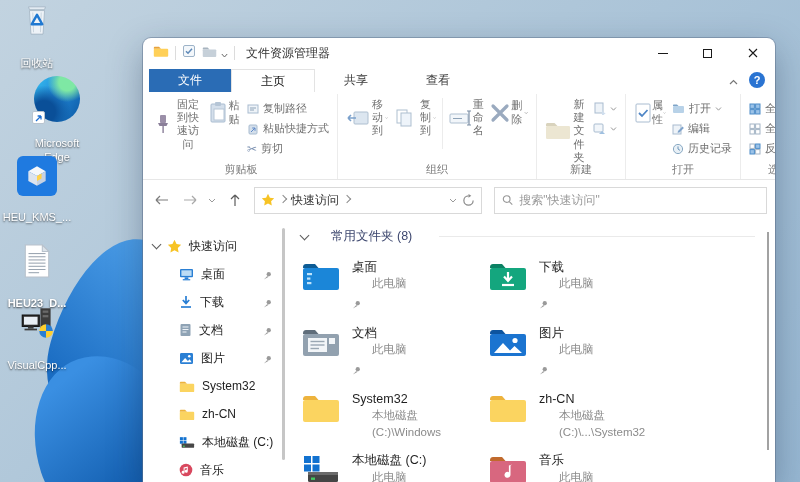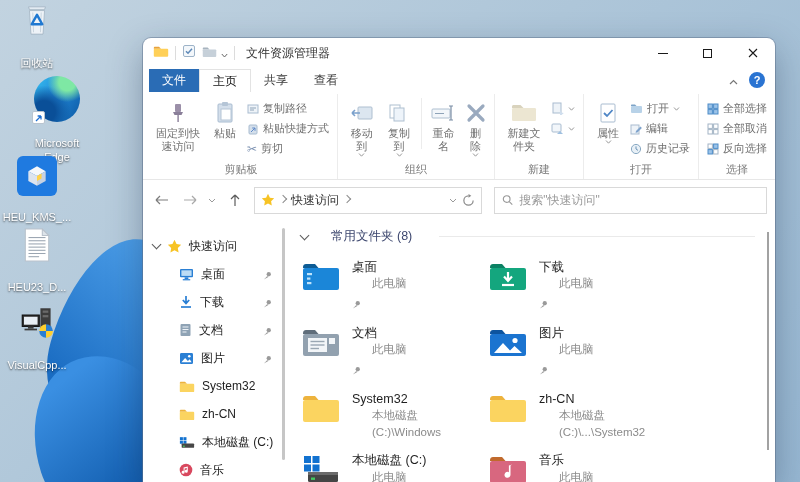--- a/index.html
+++ b/index.html
@@ -42,38 +42,38 @@
   .titlebar { height:30px; flex:none; display:flex; align-items:center; padding-left:10px; }
   .tb-sep { width:1px; height:14px; background:#dcdcdc; margin:0 6px; }
   .tb-title { font-size:12px; color:#333; margin-left:5px; }
   .tb-controls { margin-left:auto; display:flex; height:100%; }
   .tb-btn { width:45px; height:100%; display:flex; align-items:center; justify-content:center; }
   .glyph-min { width:10px; height:1px; background:#1a1a1a; }
   .glyph-max { width:9px; height:9px; border:1px solid #1a1a1a; }
 
   .tabrow { height:24px; flex:none; display:flex; align-items:flex-end;
     padding-left:6px; position:relative; }
-  .tab { height:23px; padding:0 13px; font-size:12px; display:flex; align-items:center;
+  .tab { height:23px; padding:0 29px; font-size:12px; display:flex; align-items:center;
     color:#3a3a3a; }
   .tab.file { background:#2a6cb5; color:#fff; }
   .tab.active { background:#fff; border:1px solid #e3e3e3; border-bottom:none; color:#111; }
   .tabrow-right { position:absolute; right:10px; top:3px; display:flex;
     align-items:center; gap:11px; }
   .help-circle { width:16px; height:16px; border-radius:50%; background:#2a74d2;
     color:#fff; font-size:11px; font-weight:bold; display:flex; align-items:center;
     justify-content:center; }
 
   
   .ribbon { height:88px; flex:none; display:flex; padding:2px 0 0 2px;
     border-bottom:1px solid #e7e7e7; background:#fff; }
   .rgroup { position:relative; display:flex; align-items:flex-start;
     padding:2px 5px 16px 5px; border-right:1px solid #ececec; }
   .rgroup-label { position:absolute; bottom:2px; left:0; right:0; text-align:center;
     font-size:11px; color:#7a7a7a; }
-  .rbtn-lg { display:flex; flex-direction:column; align-items:center; padding:2px 3px;
+  .rbtn-lg { display:flex; flex-direction:row; align-items:center; padding:2px 3px;
     font-size:11px; color:#6f6f6f; text-align:center; line-height:1.2; }
   .rbtn-lg .ric { height:29px; display:flex; align-items:center; justify-content:center; }
   .rcol { display:flex; flex-direction:column; gap:1px; padding-top:3px; }
   .rbtn-sm { display:flex; align-items:center; gap:4px; height:19px; font-size:11px;
     color:#6f6f6f; padding:0 3px; white-space:nowrap; }
   .inner-sep { width:1px; align-self:stretch; background:#ececec; margin:2px 3px 14px; }
   .w52 { width:56px; } .w36 { width:38px; } .w46 { width:48px; }
   .cut-glyph { font-size:12px; color:#7d92b2; }
 
   
@@ -154,21 +154,21 @@
       <svg width="26" height="26" viewBox="0 0 24 24">
         <path d="M4 7.5L12 3l8 4.5L12 12z" fill="#f4f7fb"></path>
         <path d="M4 7.5l8 4.5v9l-8-4.5z" fill="#dde4ee"></path>
         <path d="M20 7.5L12 12v9l8-4.5z" fill="#c7d2e2"></path>
         <path d="M12 12l4.2-2.4v4.6L12 16.6z" fill="#ffd24a"></path>
       </svg>
     </span>
     <span class="dlbl">HEU_KMS_...</span>
   </div>
 
-  <div class="desk-icon" style="top:228px;">
+  <div class="desk-icon" style="top:244px;font-weight:bold;">
     <span>
       <svg width="28" height="34" viewBox="0 0 26 32">
         <path d="M2 1h16l6 6v24H2z" fill="#fff" stroke="#b9c2cc"></path>
         <path d="M18 1l6 6h-6z" fill="#dde4ea" stroke="#b9c2cc"></path>
         <g stroke="#9aa5b1" stroke-width="1">
           <line x1="5" y1="9" x2="21" y2="9"></line>
             <line x1="5" y1="12" x2="21" y2="12"></line>
           <line x1="5" y1="15" x2="21" y2="15"></line>
             <line x1="5" y1="18" x2="21" y2="18"></line>
           <line x1="5" y1="21" x2="21" y2="21"></line>

